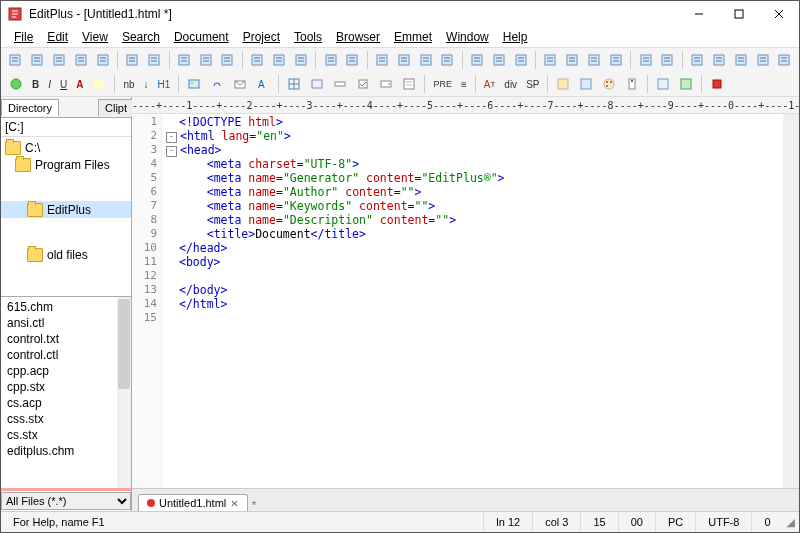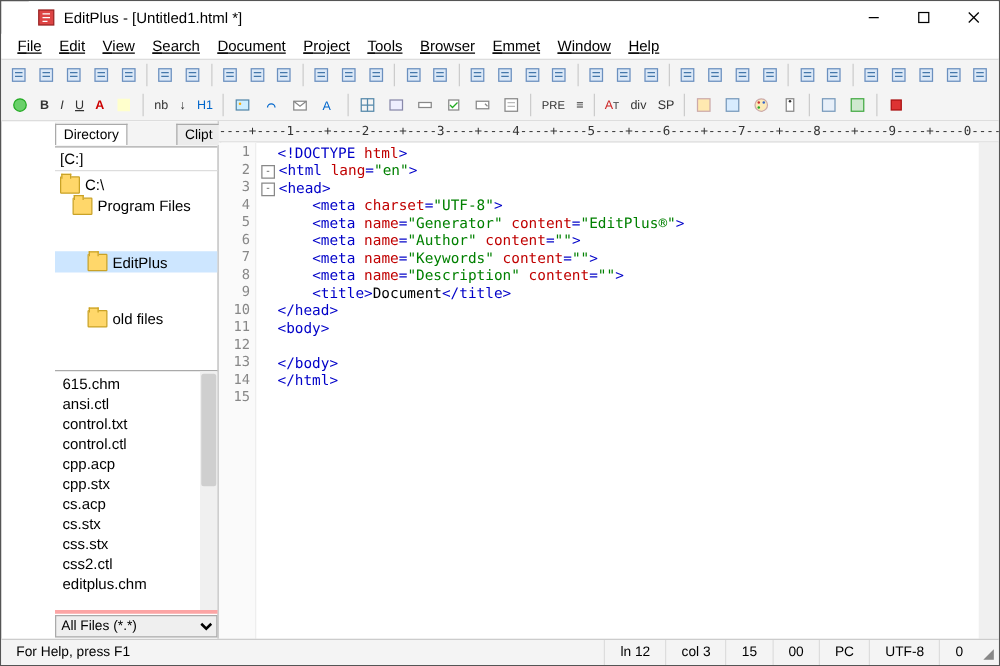--- a/index.html
+++ b/index.html
@@ -1,35 +1,35 @@
 <!DOCTYPE html>
 <html><head>
 <meta charset="utf-8">
 <style>
   html,body{margin:0;padding:0;font-family:"Segoe UI",Tahoma,sans-serif;font-size:11.5px;color:#000;background:#fff;overflow:hidden;}
   .window{width:800px;height:533px;display:flex;flex-direction:column;border:1px solid #555;box-sizing:border-box;background:#fff;}
   
-  .titlebar{height:26px;display:flex;align-items:center;background:#fff;color:#000;margin-left:22px;}
+  .titlebar{height:26px;display:flex;align-items:center;background:#fff;color:#000;}
   .titlebar .appicon{width:16px;height:16px;margin:0 6px;display:inline-flex;align-items:center;justify-content:center;}
   .titlebar .title{flex:1;font-size:12px;}
   .winbtn{width:40px;height:26px;display:flex;align-items:center;justify-content:center;}
   
   .menubar{height:20px;display:flex;align-items:center;padding:0 6px;background:#fff;font-size:12px;}
   .menubar .menu{padding:2px 7px;text-decoration:underline;}
   .menubar .menu u{text-decoration:underline;}
   
   .toolstrip{background:#f4f4f4;border-top:1px solid #ddd;border-bottom:1px solid #ddd;}
   .toolbar{height:24px;display:flex;align-items:center;padding:0 4px;gap:1px;}
   .tbtn{width:20px;height:20px;display:flex;align-items:center;justify-content:center;border:1px solid transparent;border-radius:2px;font-size:11px;color:#333;}
   .tsep{width:1px;height:18px;background:#ccc;margin:0 3px;}
   .tbtn svg{display:block;}
   .tbtn.text{width:auto;padding:0 3px;font-size:10px;font-weight:normal;}
   .tbtn.color{font-weight:bold;}
   
-  .mainrow{flex:1;display:flex;min-height:0;padding-left:43px;}
+  .mainrow{flex:1;display:flex;min-height:0;}
   .sidebar{width:130px;border-right:1px solid #aaa;display:flex;flex-direction:column;background:#fff;}
   .side-tabs{height:20px;display:flex;align-items:center;border-bottom:1px solid #aaa;font-size:11px;background:#f4f4f4;}
   .side-tabs .st{padding:2px 6px;border:1px solid #aaa;border-bottom:none;background:#fff;margin-right:-1px;}
   .side-tabs .st.inactive{background:#ececec;margin-left:40px;}
   .side-tabs .nav{margin-left:auto;display:flex;}
   .side-tabs .nav span{width:14px;text-align:center;}
   .drive{padding:2px 4px;border-bottom:1px solid #ddd;font-size:12px;color:#000;}
   .tree{flex:1;overflow:auto;padding:2px 0;}
   .tree .node{display:flex;align-items:center;height:17px;padding-left:4px;font-size:12px;}
   .tree .folder-icon{width:14px;height:12px;margin-right:4px;display:inline-block;background:#ffd76a;border:1px solid #c9a227;border-radius:1px;position:relative;}
@@ -534,23 +534,22 @@
           </div>
         </div>
       <div class="filelist" id="filelist">
         <div class="file">615.chm</div>
           <div class="file">ansi.ctl</div>
           <div class="file">control.txt</div>
           <div class="file">control.ctl</div>
           <div class="file">cpp.acp</div>
           <div class="file">cpp.stx</div>
           <div class="file">cs.acp</div>
+          <div class="file">css.stx</div>
           <div class="file">cs.stx</div>
-          <div class="file">css.stx</div>
-          <div class="file">css2.ctl</div>
           <div class="file">editplus.chm</div>
           <div class="sb-vert">
             <div class="thumb"></div>
           </div>
       </div>
       <div class="filter">
         <select><option>All Files (*.*)</option></select>
       </div>
     </div>
 
@@ -570,25 +569,33 @@
             <div class="ln">10</div>
             <div class="ln">11</div>
             <div class="ln">12</div>
             <div class="ln">13</div>
             <div class="ln">14</div>
             <div class="ln">15</div>
           </div>
         <div class="code" id="code"><div class="row"><span style="display:inline-block;width:13px"></span><span class="t-tag">&lt;!DOCTYPE</span><span class="t-txt"> </span><span class="t-attr">html</span><span class="t-tag">&gt;</span></div><div class="row"><span class="fold">-</span><span class="t-tag">&lt;html</span><span class="t-txt"> </span><span class="t-attr">lang</span><span class="t-tag">=</span><span class="t-str">"en"</span><span class="t-tag">&gt;</span></div><div class="row"><span class="fold">-</span><span class="t-tag">&lt;head&gt;</span></div><div class="row"><span style="display:inline-block;width:13px"></span><span class="t-txt">    </span><span class="t-tag">&lt;meta</span><span class="t-txt"> </span><span class="t-attr">charset</span><span class="t-tag">=</span><span class="t-str">"UTF-8"</span><span class="t-tag">&gt;</span></div><div class="row"><span style="display:inline-block;width:13px"></span><span class="t-txt">    </span><span class="t-tag">&lt;meta</span><span class="t-txt"> </span><span class="t-attr">name</span><span class="t-tag">=</span><span class="t-str">"Generator"</span><span class="t-txt"> </span><span class="t-attr">content</span><span class="t-tag">=</span><span class="t-str">"EditPlus®"</span><span class="t-tag">&gt;</span></div><div class="row"><span style="display:inline-block;width:13px"></span><span class="t-txt">    </span><span class="t-tag">&lt;meta</span><span class="t-txt"> </span><span class="t-attr">name</span><span class="t-tag">=</span><span class="t-str">"Author"</span><span class="t-txt"> </span><span class="t-attr">content</span><span class="t-tag">=</span><span class="t-str">""</span><span class="t-tag">&gt;</span></div><div class="row"><span style="display:inline-block;width:13px"></span><span class="t-txt">    </span><span class="t-tag">&lt;meta</span><span class="t-txt"> </span><span class="t-attr">name</span><span class="t-tag">=</span><span class="t-str">"Keywords"</span><span class="t-txt"> </span><span class="t-attr">content</span><span class="t-tag">=</span><span class="t-str">""</span><span class="t-tag">&gt;</span></div><div class="row"><span style="display:inline-block;width:13px"></span><span class="t-txt">    </span><span class="t-tag">&lt;meta</span><span class="t-txt"> </span><span class="t-attr">name</span><span class="t-tag">=</span><span class="t-str">"Description"</span><span class="t-txt"> </span><span class="t-attr">content</span><span class="t-tag">=</span><span class="t-str">""</span><span class="t-tag">&gt;</span></div><div class="row"><span style="display:inline-block;width:13px"></span><span class="t-txt">    </span><span class="t-tag">&lt;title&gt;</span><span class="t-txt">Document</span><span class="t-tag">&lt;/title&gt;</span></div><div class="row"><span style="display:inline-block;width:13px"></span><span class="t-tag">&lt;/head&gt;</span></div><div class="row"><span style="display:inline-block;width:13px"></span><span class="t-tag">&lt;body&gt;</span></div><div class="row"><span style="display:inline-block;width:13px"></span><span class="t-txt"></span></div><div class="row"><span style="display:inline-block;width:13px"></span><span class="t-tag">&lt;/body&gt;</span></div><div class="row"><span style="display:inline-block;width:13px"></span><span class="t-tag">&lt;/html&gt;</span></div><div class="row"><span style="display:inline-block;width:13px"></span><span class="t-txt"></span></div></div>
         <div class="edscroll"></div>
       </div>
+      <div class="doctabs">
+        <div class="doctab">
+          <span class="dot"></span>
+          <span>Untitled1.html</span>
+          <span class="x">✕</span>
+        </div>
+        <span class="star">*</span>
+      </div>
     </div>
   </div>
 
   <div class="status">
-    <div class="cell">For Help, press F1</div>
+    <div class="cell">For Help, name F1</div>
     <div class="cell">ln 12</div>
     <div class="cell">col 3</div>
     <div class="cell">15</div>
     <div class="cell">00</div>
     <div class="cell">PC</div>
     <div class="cell">UTF-8</div>
     <div class="cell">0</div>
     <div class="grip">◢</div>
   </div>
 </div>

